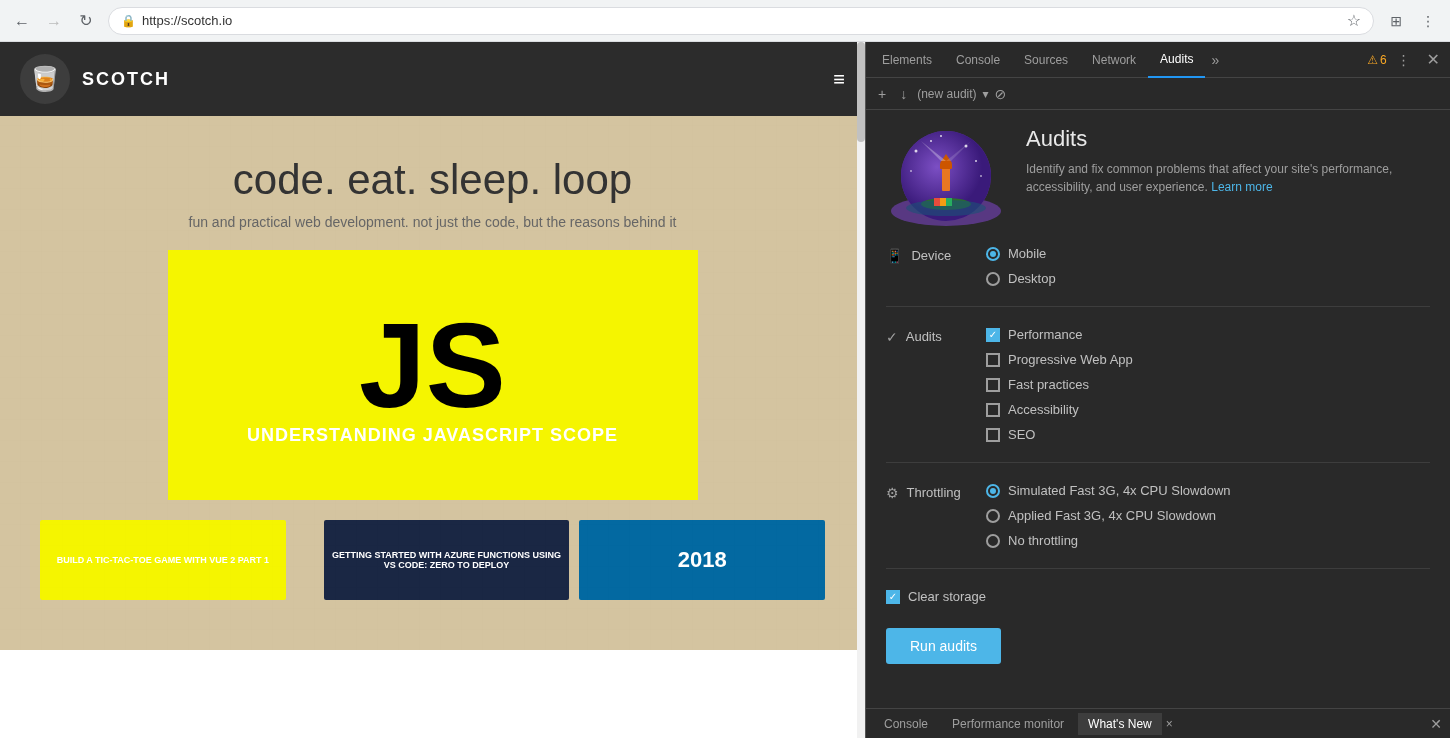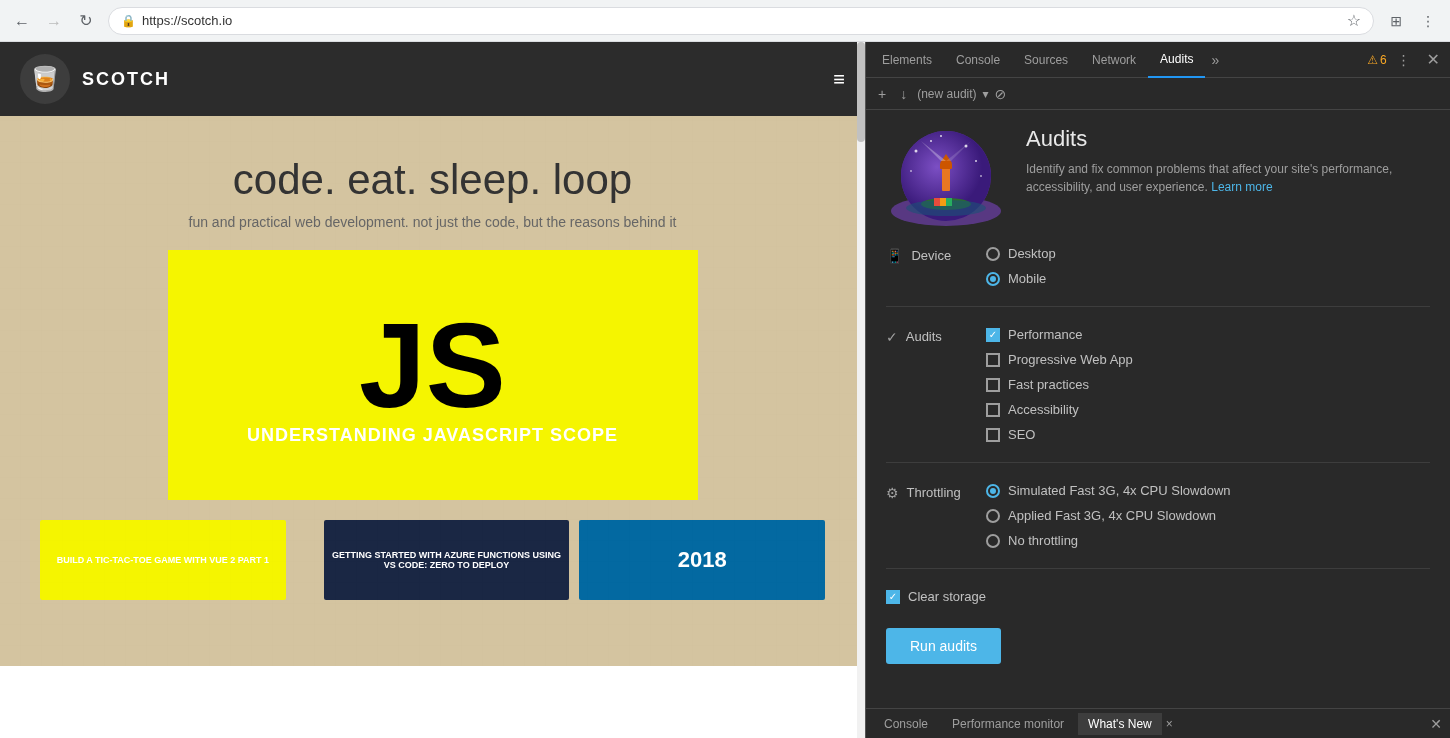--- a/index.html
+++ b/index.html
@@ -98,21 +98,21 @@
       color: #fff;
       font-size: 18px;
       font-weight: bold;
       letter-spacing: 2px;
     }
     .hamburger { color: #fff; font-size: 20px; }
 
     
     .hero {
       background: #d4c4a0;
-      padding: 40px 20px 46px;
+      padding: 40px 20px 30px;
       text-align: center;
       position: relative;
       overflow: hidden;
     }
     .hero-bg-pattern {
       position: absolute; top: 0; left: 0; right: 0; bottom: 0;
       opacity: 0.15;
       background-image: repeating-linear-gradient(0deg, transparent, transparent 20px, rgba(0,0,0,0.03) 20px, rgba(0,0,0,0.03) 21px),
         repeating-linear-gradient(90deg, transparent, transparent 20px, rgba(0,0,0,0.03) 20px, rgba(0,0,0,0.03) 21px);
     }
@@ -593,26 +593,26 @@
       </div>
 
       
       <div class="settings-section">
         <div class="settings-label">
           <span class="settings-label-icon">📱</span>
           <span class="settings-label-text">Device</span>
         </div>
         <div class="settings-options">
           <label class="radio-option">
+            <div class="radio-input checked"></div>
+            <span class="radio-label">Mobile</span>
+          </label>
+          <label class="radio-option">
             <div class="radio-input"></div>
             <span class="radio-label">Desktop</span>
-          </label>
-          <label class="radio-option">
-            <div class="radio-input checked"></div>
-            <span class="radio-label">Mobile</span>
           </label>
         </div>
       </div>
 
       
       <div class="settings-section">
         <div class="settings-label">
           <span class="settings-label-checkmark">✓</span>
           <span class="settings-label-text">Audits</span>
         </div>

